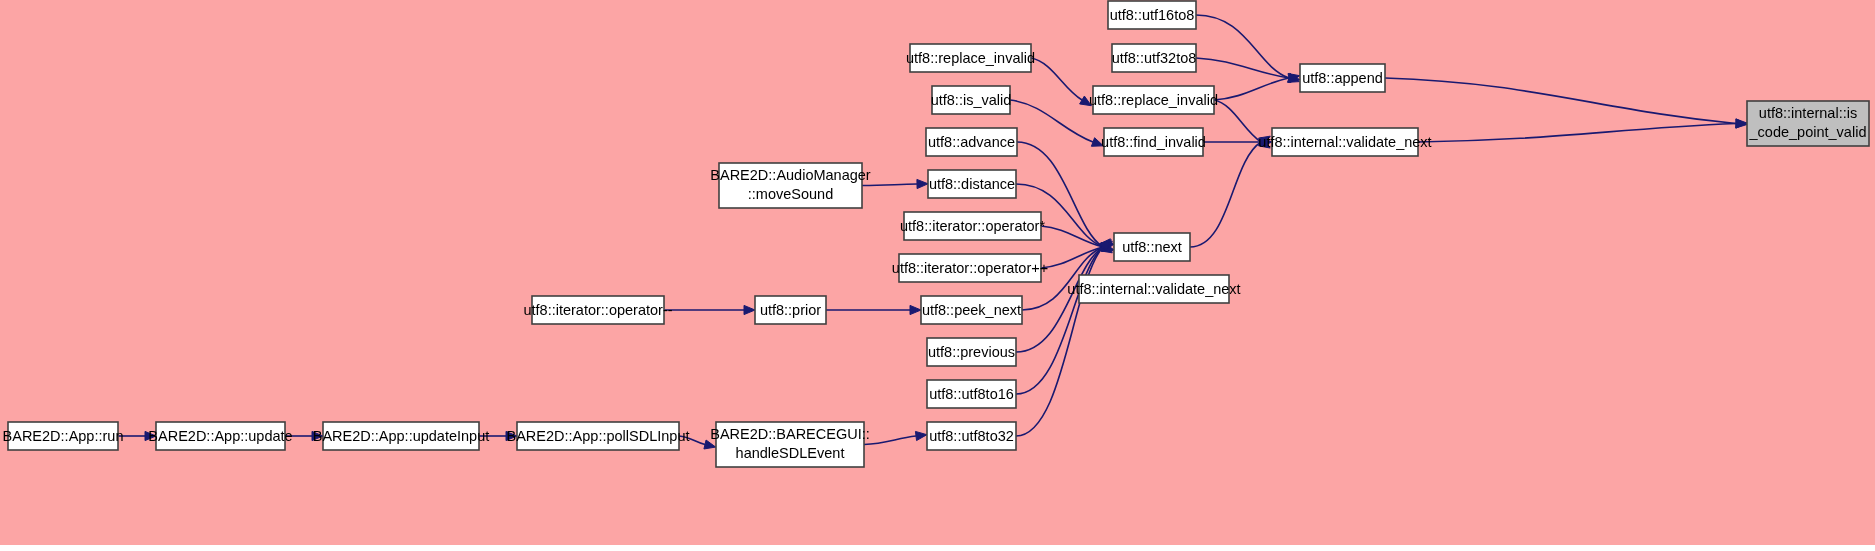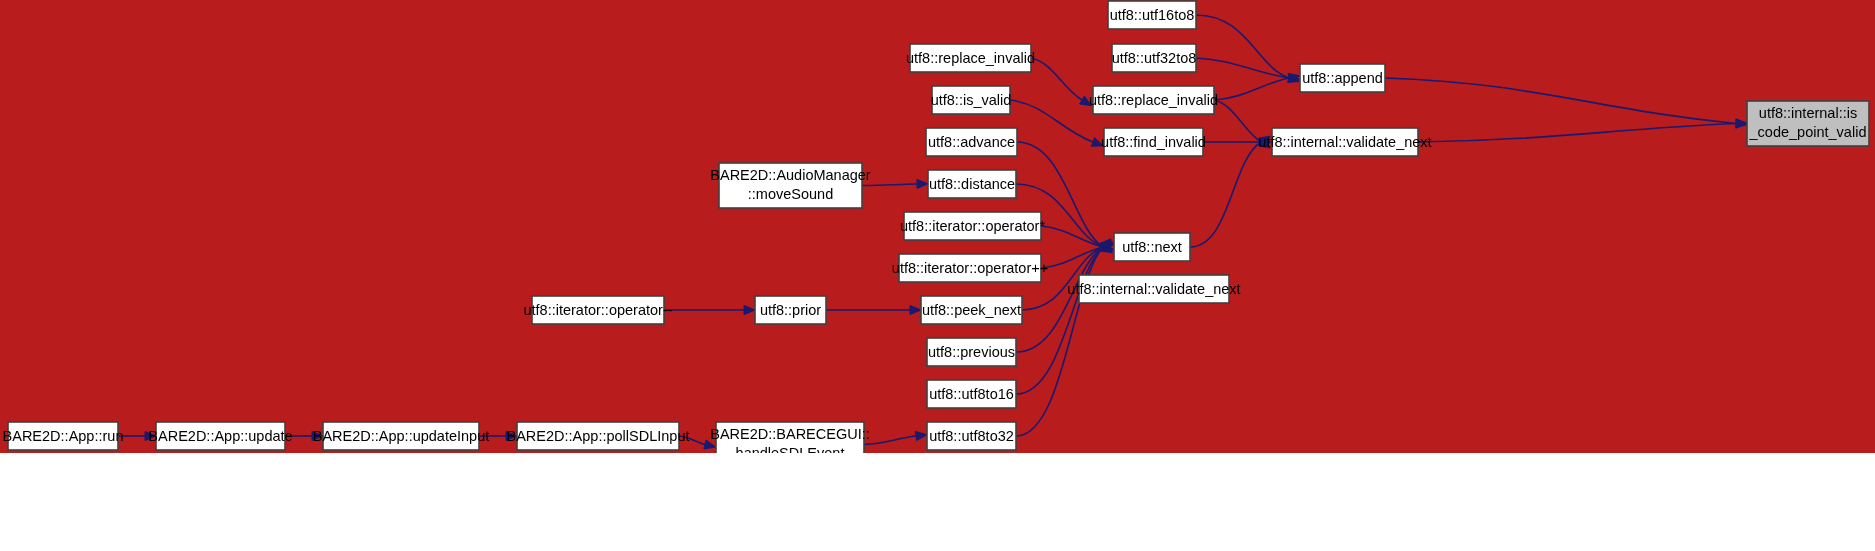--- a/index.html
+++ b/index.html
@@ -3,22 +3,22 @@
 <meta charset="utf-8">
 <style>
   html, body {
     margin: 0;
     padding: 0;
     background: #ffffff;
   }
   #graph-root {
     position: relative;
     width: 1875px;
-    height: 453px;
-    background: #b91c1c;
+    height: 545px;
+    background: #fca5a5;
     font-family: "Liberation Sans", sans-serif;
     overflow: hidden;
   }
   svg.graph-canvas {
     position: absolute;
     left: 0;
     top: 0;
     width: 1875px;
     height: 551px;
   }

